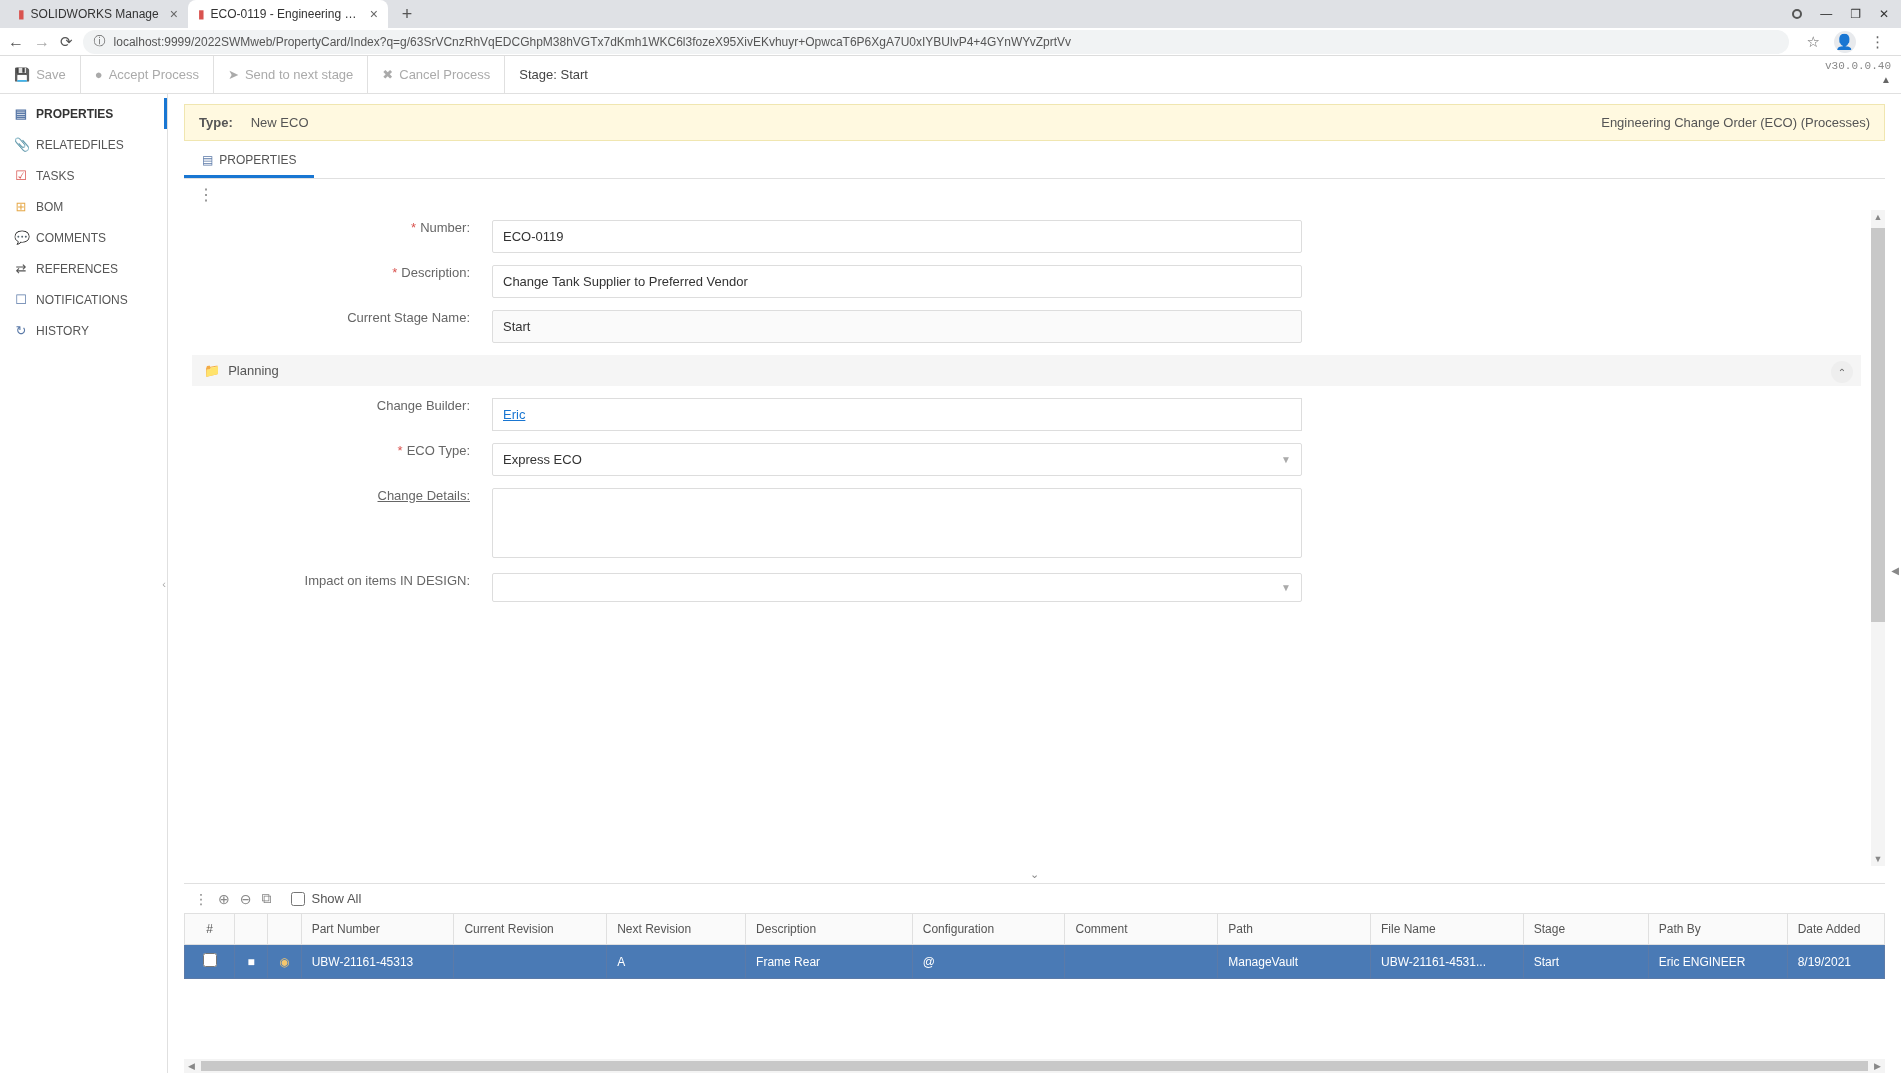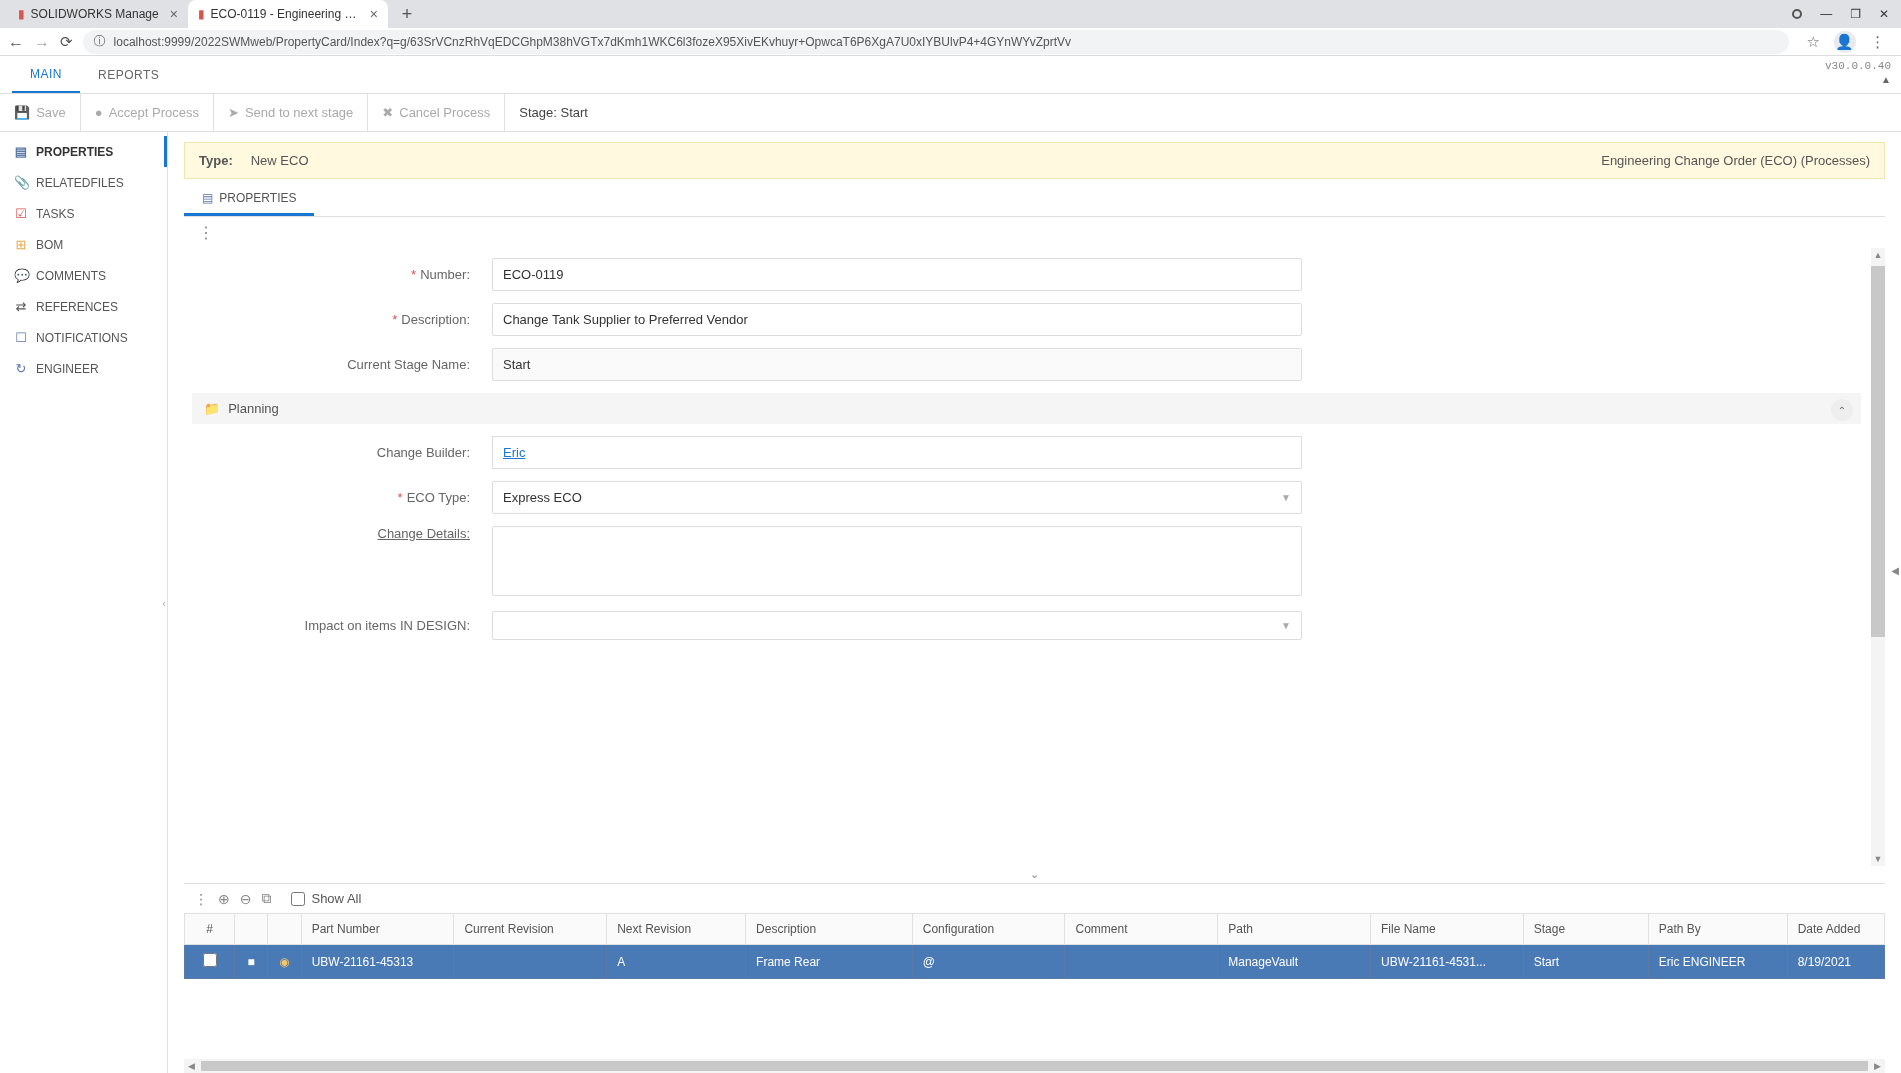--- a/index.html
+++ b/index.html
@@ -53,21 +53,21 @@
 .type-banner { background: #fff9e0; border: 1px solid #f0e6b0; padding: 10px 14px; display: flex; align-items: center; font-size: 13px; color: #555; }
 .type-banner .type-lbl { font-weight: 600; margin-right: 18px; }
 .type-banner .type-right { margin-left: auto; }
 
 .content-tabbar { display: flex; border-bottom: 1px solid #e0e0e0; margin-top: 4px; }
 .content-tab { padding: 8px 18px; font-size: 12px; color: #555; border-bottom: 3px solid #1976d2; display: flex; align-items: center; gap: 6px; font-weight: 500; }
 
 .more-dots { padding: 6px 14px; color: #888; cursor: pointer; font-size: 16px; letter-spacing: -2px; }
 
 .form-area { flex: 1; overflow-y: auto; padding: 10px 24px 10px 8px; position: relative; }
-.form-row { display: flex; align-items: center; margin-bottom: 12px; }
+.form-row { display: flex; margin-bottom: 12px; }
 .form-label { width: 290px; text-align: right; padding-right: 12px; font-size: 13px; color: #666; }
 .form-label .req { color: #d9534f; margin-right: 4px; }
 .form-label.underline { text-decoration: underline; }
 .form-input { flex: 1; max-width: 820px; padding-left: 10px; }
 .form-input input, .form-input .select-box, .form-input textarea { width: 100%; border: 1px solid #ddd; padding: 8px 10px; font-size: 13px; color: #333; background: #fff; border-radius: 2px; }
 .form-input input[readonly] { background: #fafafa; }
 .form-input textarea { height: 70px; resize: none; }
 .select-box { display: flex; align-items: center; justify-content: space-between; cursor: pointer; }
 .select-box .caret { color: #aaa; font-size: 10px; }
 .link-text { color: #1976d2; text-decoration: underline; cursor: pointer; }
@@ -141,24 +141,20 @@
       <span>⋮</span>
     </div>
   </div>
 </div>
 
 <div class="app">
   <span class="version-label">v30.0.0.40</span>
   <span class="collapse-caret">▲</span>
   <span class="right-expand">◀</span>
 
-  <div class="app-tabs">
-    <div class="app-tab active">MAIN</div>
-    <div class="app-tab">REPORTS</div>
-  </div>
 
   <div class="toolbar">
     <div class="toolbar-btn">
       <span class="icon">💾</span>
       <span>Save</span>
     </div>
     <div class="toolbar-btn">
       <span class="icon">●</span>
       <span>Accept Process</span>
     </div>
@@ -198,21 +194,21 @@
       <div class="sidebar-item">
         <span class="si-icon">⇄</span>
         <span>REFERENCES</span>
       </div>
       <div class="sidebar-item">
         <span class="si-icon" style="color:#5b7aa8;">☐</span>
         <span>NOTIFICATIONS</span>
       </div>
       <div class="sidebar-item">
         <span class="si-icon" style="color:#5b7aa8;">↻</span>
-        <span>ENGINEER</span>
+        <span>HISTORY</span>
       </div>
       <span class="sidebar-toggle">‹</span>
     </div>
 
     <div class="content">
       <div class="type-banner">
         <span class="type-lbl">Type:</span>
         <span>New ECO</span>
         <span class="type-right">Engineering Change Order (ECO) (Processes)</span>
       </div>

